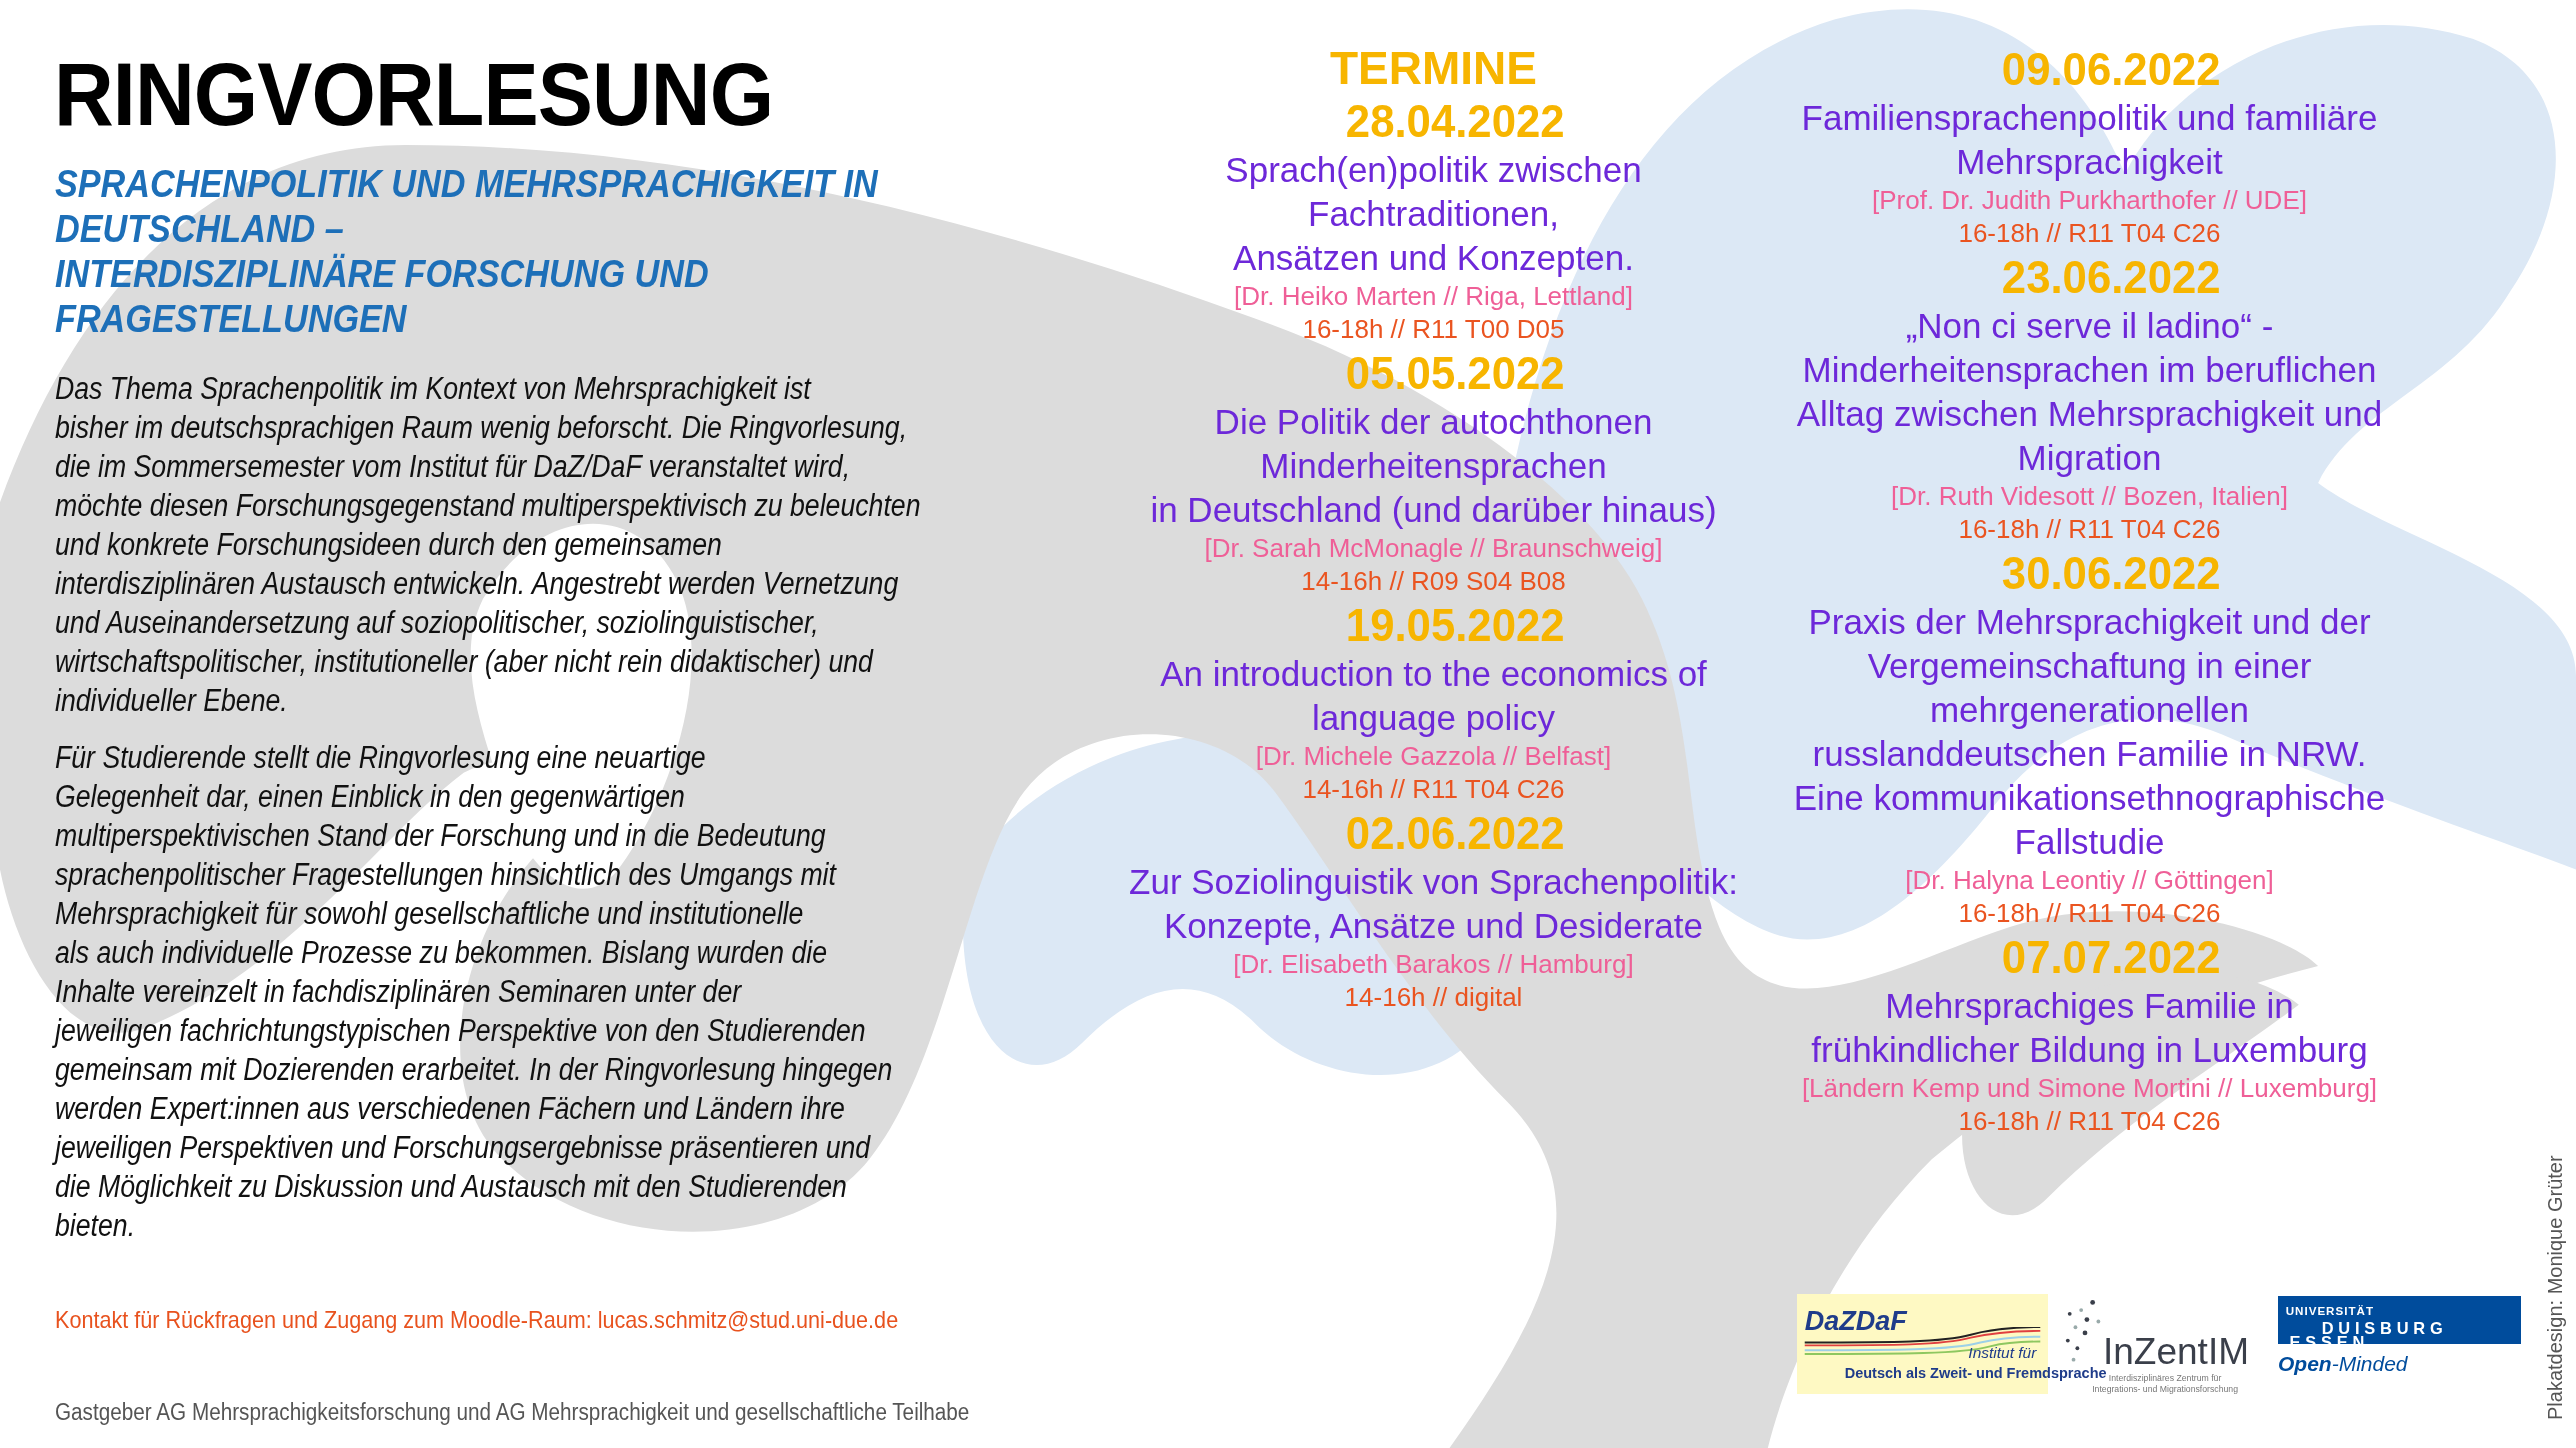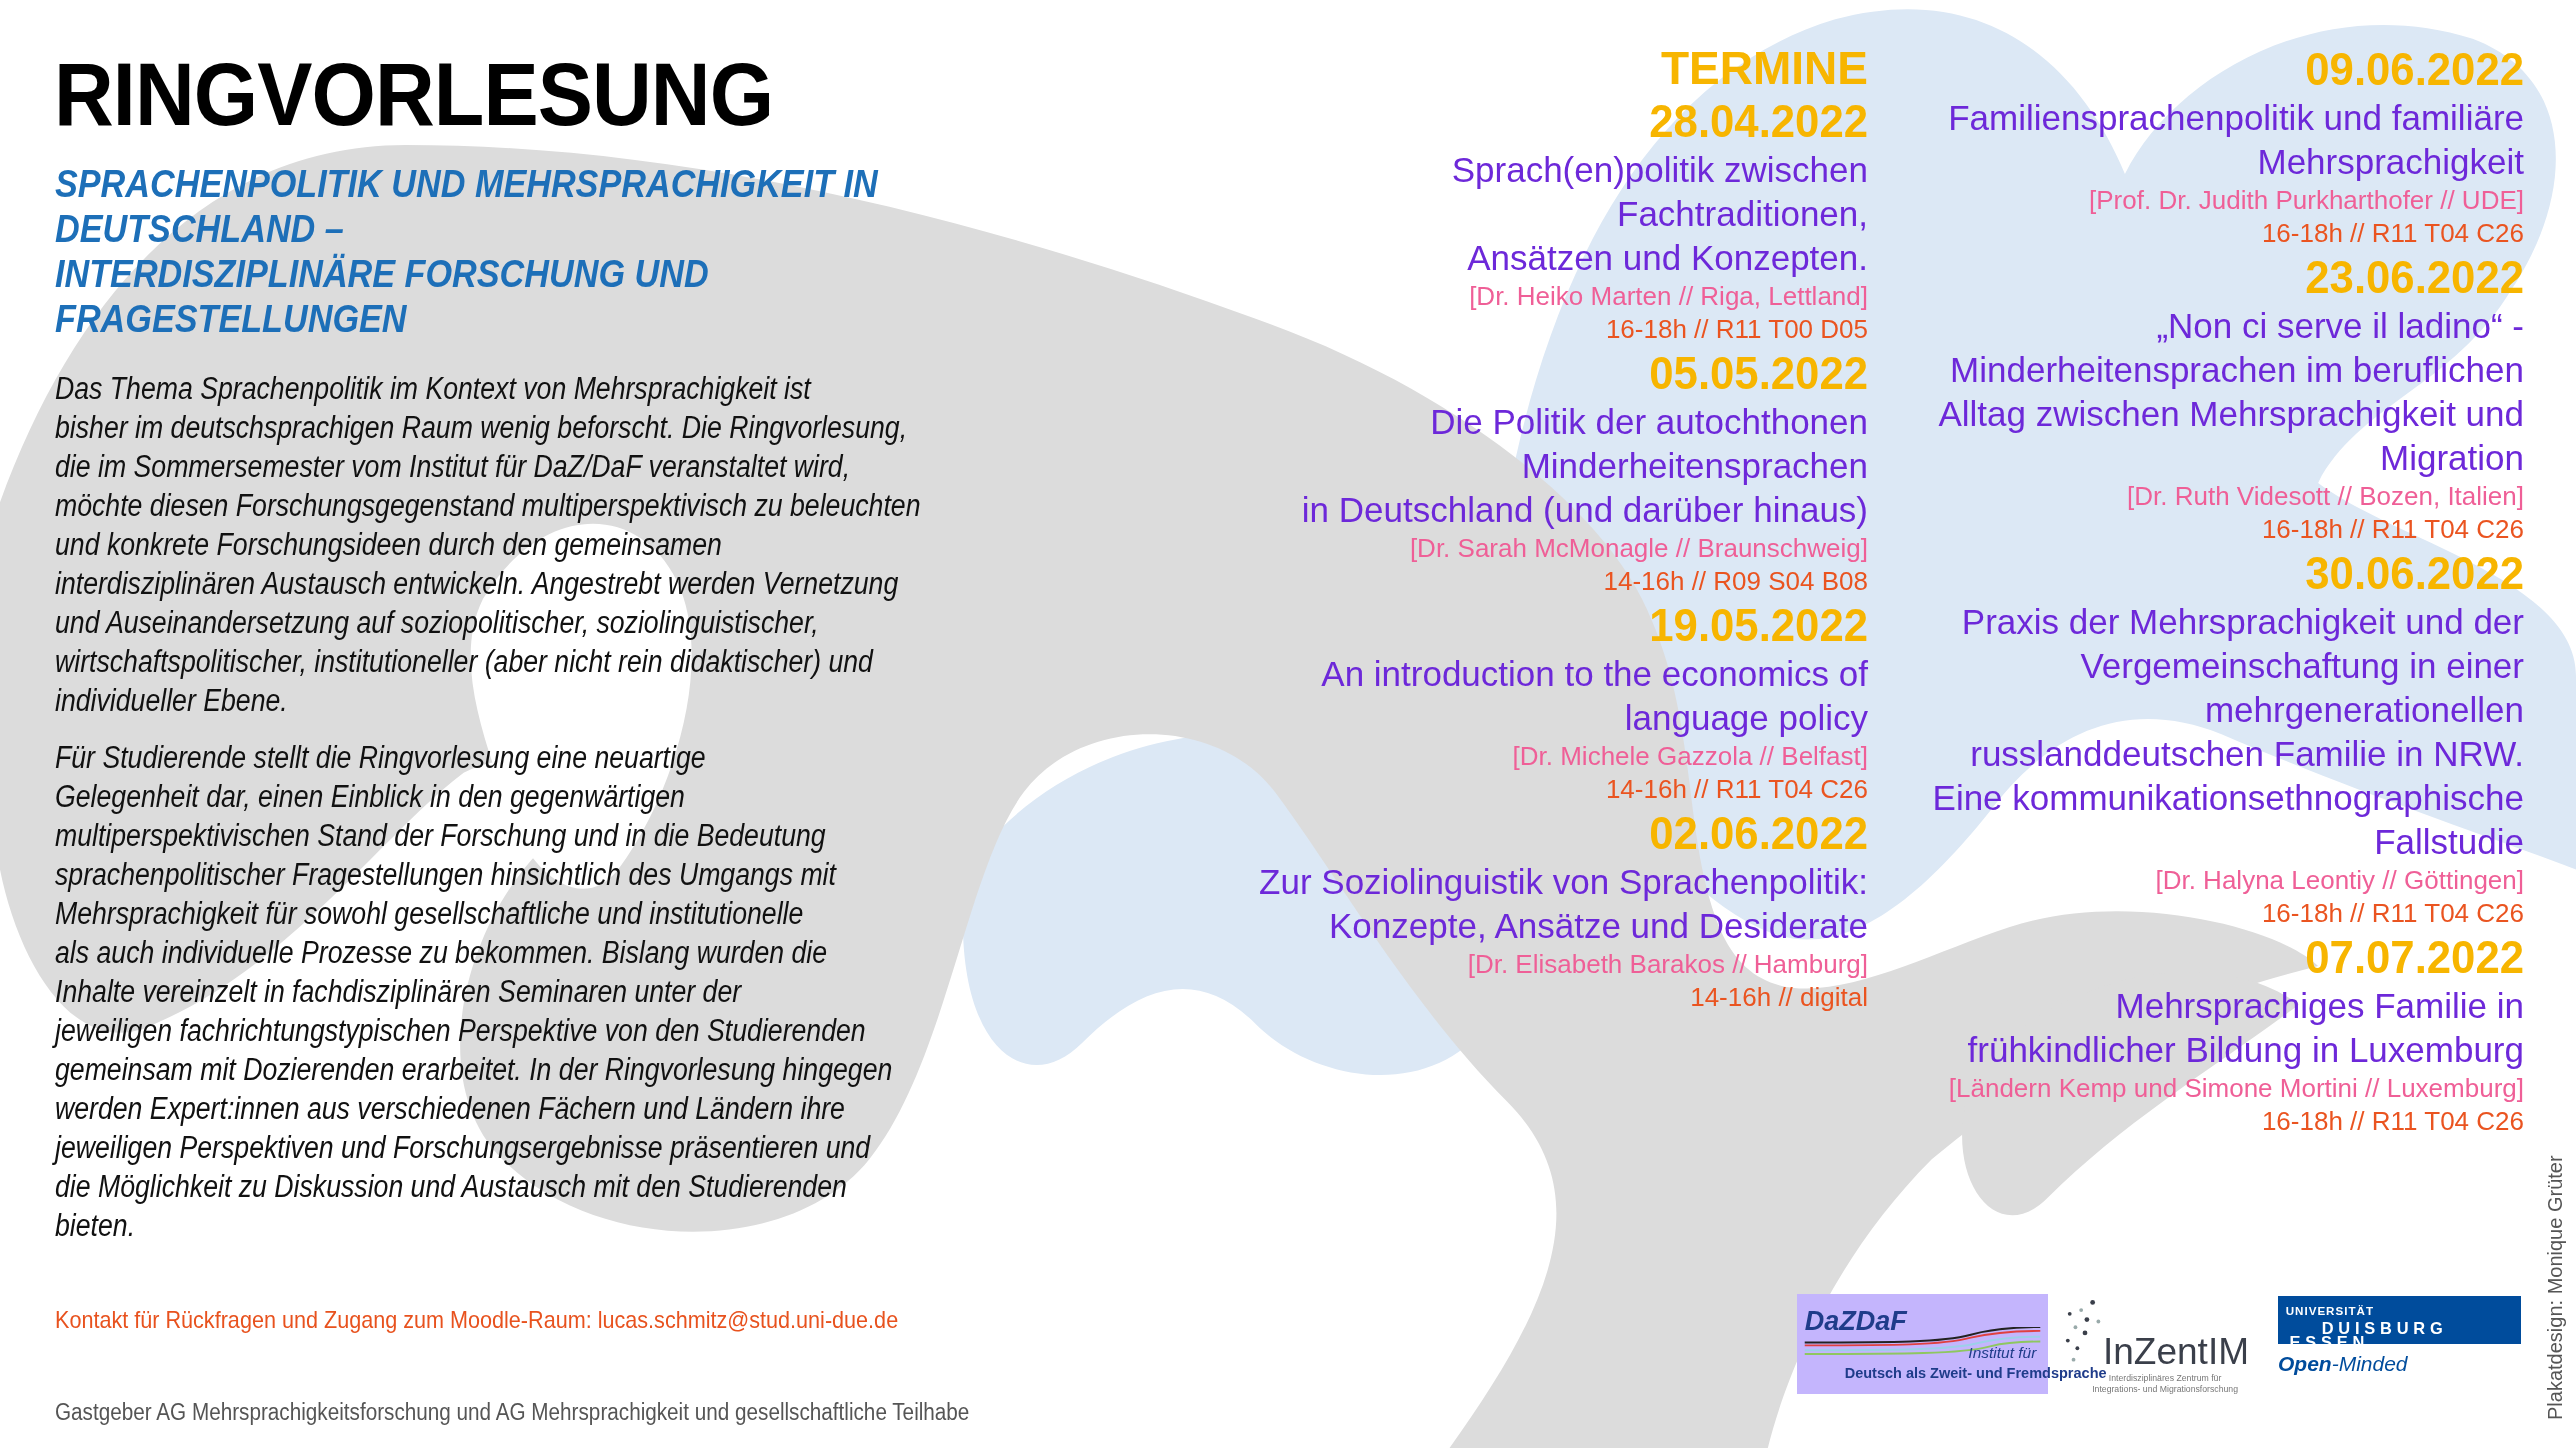--- a/index.html
+++ b/index.html
@@ -10,32 +10,32 @@
     #title { left:54px; top:46px; font-size:89px; font-weight:bold; color:#000; letter-spacing:-1px; transform:scaleX(0.93); transform-origin:left top; line-height:1.1; }
     #subtitle { left:55px; top:162px; width:1062px; font-size:38px; font-weight:bold; font-style:italic; color:#1d6fb8; line-height:45px; text-transform:uppercase; transform:scaleX(0.9); transform-origin:left top; }
     #subtitle div { white-space:nowrap; }
     .para { left:55px; width:1159px; font-size:31px; font-style:italic; color:#111; line-height:39px; transform:scaleX(0.86); transform-origin:left top; }
     .para div { white-space:nowrap; }
     #para1 { top:369px; }
     #para2 { top:738px; }
     #contact { left:55px; top:1306px; font-size:24px; color:#e8521e; transform:scaleX(0.9); transform-origin:left top; white-space:nowrap; }
     #host { left:55px; top:1399px; font-size:23px; color:#555; transform:scaleX(0.9); transform-origin:left top; white-space:nowrap; }
 
-    .col { position:absolute; z-index:1; text-align:right; }
+    .col { position:absolute; z-index:1; text-align:center; }
     #col1 { right:708px; top:42px; width:869px; }
     #col2 { right:52px; top:42px; width:869px; }
     .col-head { font-size:46px; font-weight:bold; color:#f7b500; line-height:52px; }
     .ev-date { font-size:46px; font-weight:bold; color:#f7b500; line-height:54px; transform:scaleX(0.95); transform-origin:right top; }
     .ev-title { font-size:35px; color:#6d28d9; line-height:44px; }
     .ev-title div { white-space:nowrap; }
     .ev-speaker { font-size:26px; color:#ef5f97; line-height:33px; white-space:nowrap; }
     .ev-time { font-size:26px; color:#ea5420; line-height:33px; white-space:nowrap; }
 
     #logos { position:absolute; z-index:1; left:1797px; top:1294px; width:734px; height:106px; }
-    .logo-dazdaf { position:absolute; left:0; top:0; width:251px; height:100px; background:#c4b5fd; }
+    .logo-dazdaf { position:absolute; left:0; top:0; width:251px; height:100px; background:#fef9c3; }
     .logo-dazdaf .l1 { position:absolute; left:7.7px; top:11.6px; font-size:27px; font-weight:bold; font-style:italic; color:#1f3c8a; }
     .logo-dazdaf .l2 { position:absolute; right:11.6px; top:50px; font-size:15.5px; font-style:italic; color:#1f3c8a; }
     .logo-dazdaf .l3 { position:absolute; left:7.7px; top:71px; font-size:14.5px; font-weight:bold; color:#1f3c8a; white-space:nowrap;margin-left:40px; }
     .logo-dazdaf svg { position:absolute; left:0; top:33px; }
     .logo-inzent { position:absolute; left:267px; top:0; width:174px; height:106px; }
     .logo-inzent .name { position:absolute; left:39px; top:37px; font-size:37px; color:#3a3f4a; }
     .logo-inzent .sub { position:absolute; right:0; top:79px; font-size:8.7px; color:#777; text-align:center; line-height:10.6px; white-space:nowrap; }
     .logo-inzent svg { position:absolute; left:0; top:3.9px; }
     .logo-ude { position:absolute; left:481px; top:0; width:243px; height:106px; }
     .logo-ude .box { position:absolute; left:0; top:1.9px; width:243px; height:48px; background:#004c9c; color:#fff; font-weight:bold; }

